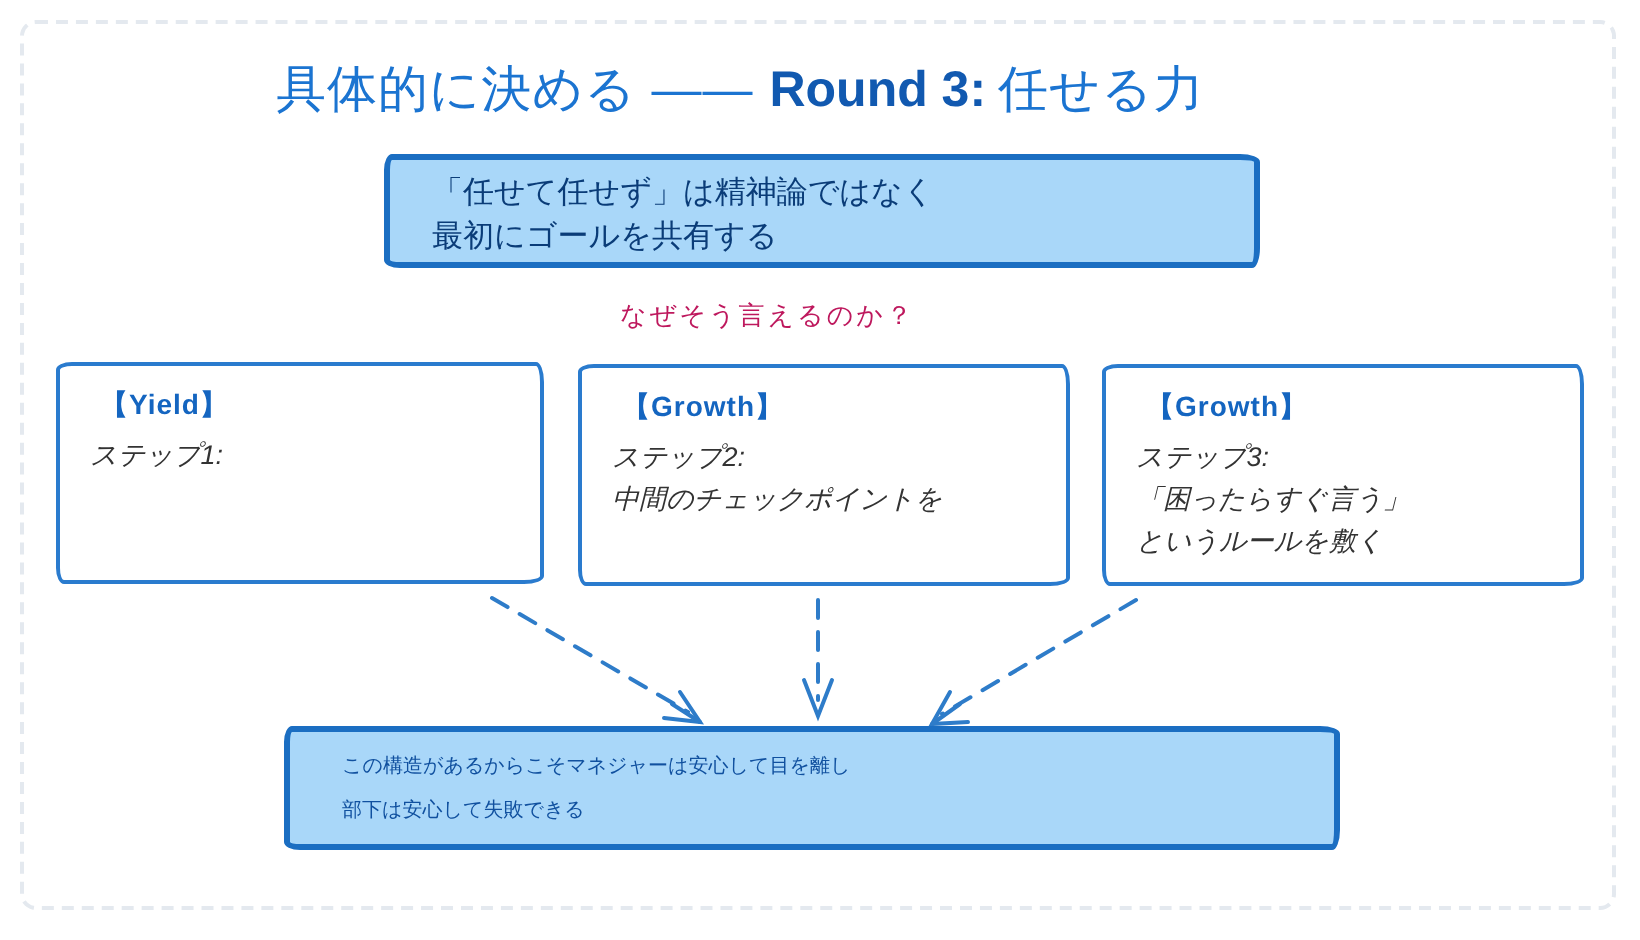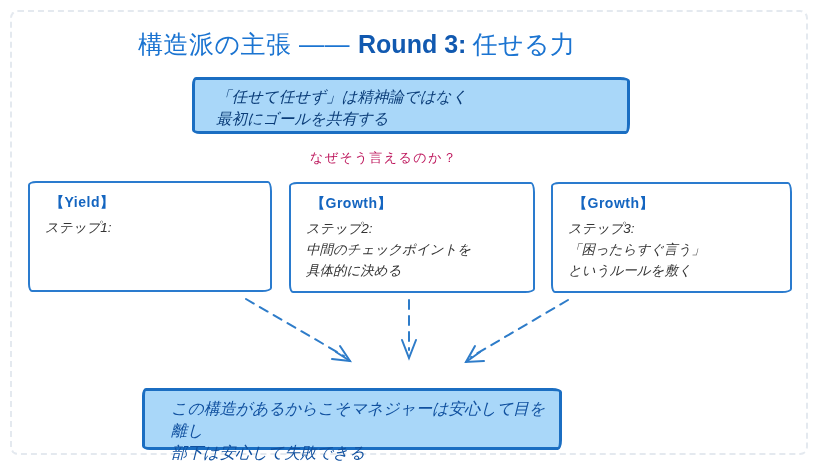--- a/index.html
+++ b/index.html
@@ -15,21 +15,20 @@
     position:absolute;left:138px;top:28px;white-space:nowrap;
     font-size:25px;color:#1b74d1;letter-spacing:0.5px;
   }
   .title .round{
     font-weight:800;color:#1159b0;letter-spacing:0px;margin:0 6px 0 8px;text-align:center;
   }
   .box{box-sizing:border-box;position:absolute;border-radius:3px;}
   .blue-box{
     background:#a9d7f9;border:3px solid #1b6ec2;
     border-radius:4px 10px 4px 8px / 8px 4px 10px 4px;
-    font-style:italic;
   }
   .claim-box{
     left:192px;top:77px;width:438px;height:57px;
     color:#0a3c78;font-size:15.5px;line-height:22px;
     padding:6px 8px 0 21px;
   }
   .question{
     position:absolute;left:310px;top:149px;
     font-size:13px;color:#be185d;letter-spacing:1.5px;
   }
@@ -41,53 +40,51 @@
   .step-box .tag{
     font-weight:800;color:#1465c0;font-size:14px;margin:0 0 5px 5px;letter-spacing:0.5px;
   }
   .step-box .ln{
     font-size:13.5px;color:#333333;line-height:21px;font-style:italic;
   }
   .step1{left:28px;top:181px;width:244px;height:111px;}
   .step2{left:289px;top:182px;width:246px;height:111px;}
   .step3{left:551px;top:182px;width:241px;height:111px;}
   .conclusion-box{
-    left:142px;top:363px;width:420px;height:62px;
-    color:#10509f;font-size:16px;line-height:22px;
+    left:142px;top:363px;width:528px;height:62px;
+    color:#10509f;font-size:10px;line-height:22px;
     padding:7px 8px 0 26px;
-    margin-top:25px;
   }
   .arrows{position:absolute;left:0;top:0;width:820px;height:470px;pointer-events:none;}
 </style>
 </head>
 <body>
 
 <div class="canvas">
 
   <div class="frame"></div>
 
-  <div class="title"><span>構造派の主張 ——</span><span class="round">Round 3:</span><span>任せる力</span></div>
+  <div class="title"><span>具体的に決める ——</span><span class="round">Round 3:</span><span>任せる力</span></div>
 
   <div class="box blue-box claim-box">
     <div>「任せて任せず」は精神論ではなく</div>
     <div>最初にゴールを共有する</div>
   </div>
 
   <div class="question">なぜそう言えるのか？</div>
 
   <div class="box step-box step1">
     <div class="tag">【Yield】</div>
     <div class="ln">ステップ1:</div>
   </div>
 
   <div class="box step-box step2">
     <div class="tag">【Growth】</div>
     <div class="ln">ステップ2:</div>
     <div class="ln">中間のチェックポイントを</div>
-    <div class="ln">具体的に決める</div>
   </div>
 
   <div class="box step-box step3">
     <div class="tag">【Growth】</div>
     <div class="ln">ステップ3:</div>
     <div class="ln">「困ったらすぐ言う」</div>
     <div class="ln">というルールを敷く</div>
   </div>
 
   <svg class="arrows" viewBox="0 0 820 470" xmlns="http://www.w3.org/2000/svg">

